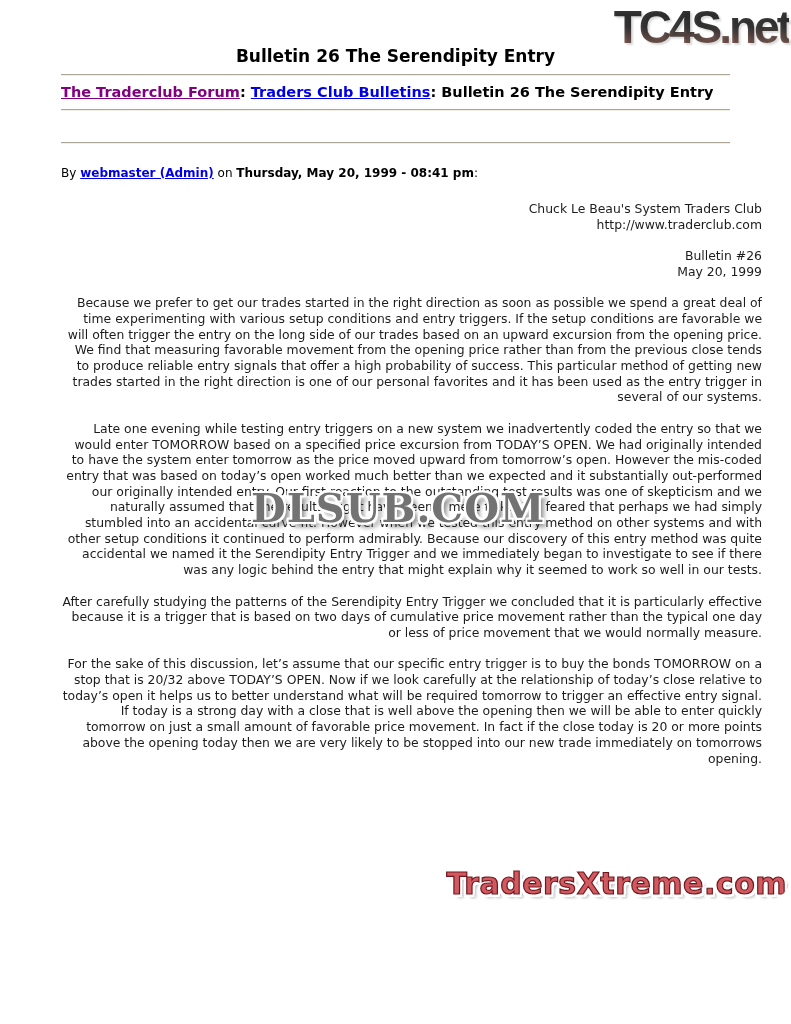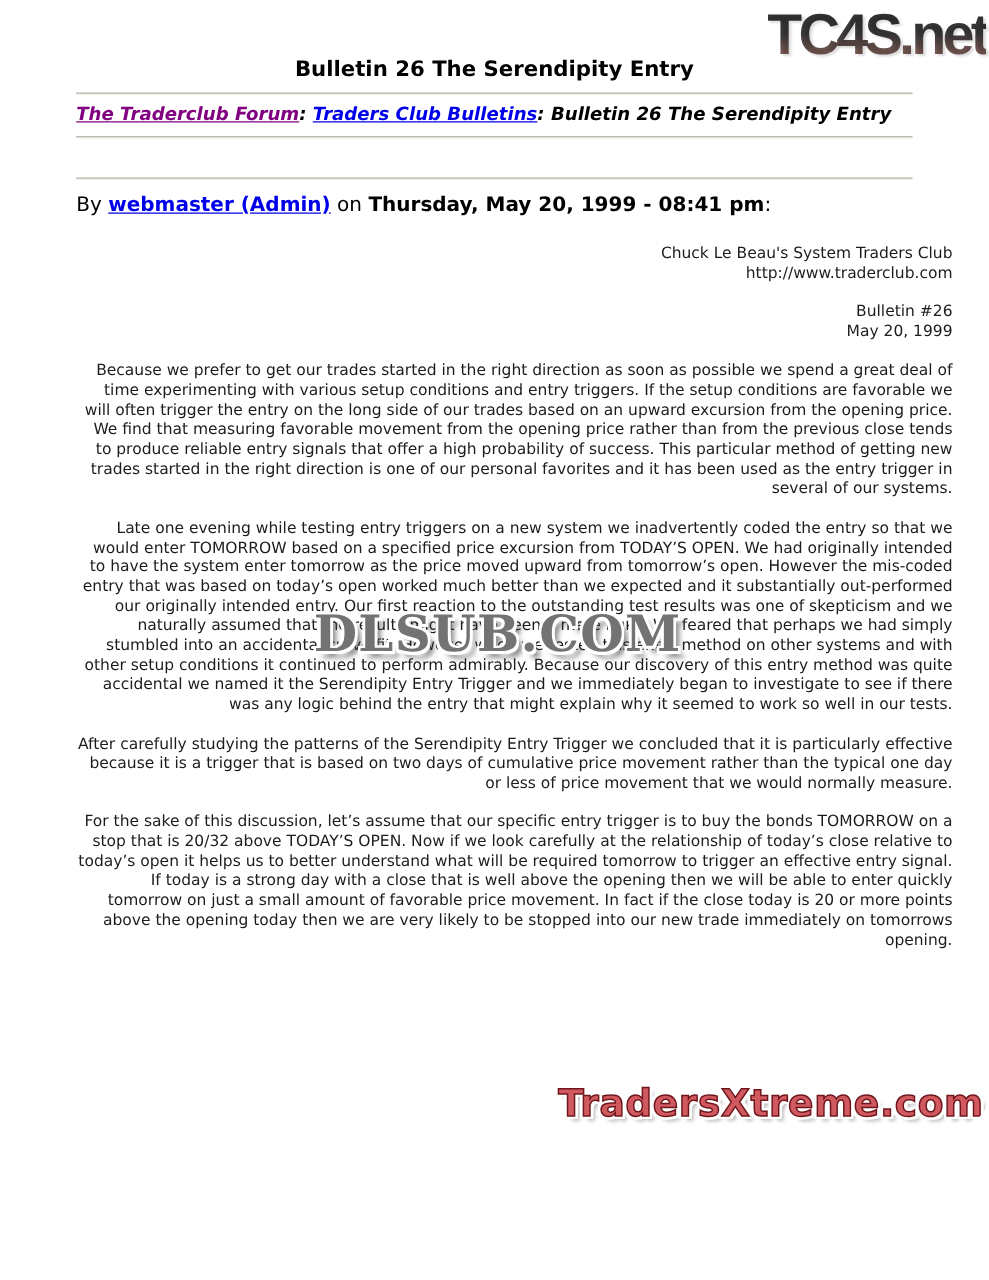--- a/index.html
+++ b/index.html
@@ -48,32 +48,31 @@
     border-bottom: 1px solid #f2efe6;
     margin: 0;
   }
   .rule-1 { margin-top: 8px; }
 
   .breadcrumb {
     padding: 8px 0 9px 0;
     font-size: 14.5px;
     font-weight: bold;
     color: #000000;
-    font-style: italic;
   }
   .breadcrumb a { text-decoration: underline; }
   .crumb-visited { color: #800080; }
   .crumb-link { color: #0000e8; }
   .sep { color: #000000; }
 
   .msg-spacer { height: 31px; }
 
   .byline {
-    margin-top: 10px;
-    font-size: 16px;
+    margin-top: 22px;
+    font-size: 12px;
     color: #000000;
   }
   .byline a {
     color: #0000e8;
     font-weight: bold;
     text-decoration: underline;
   }
   .byline .dt { font-weight: bold; }
 
   .body-text {

